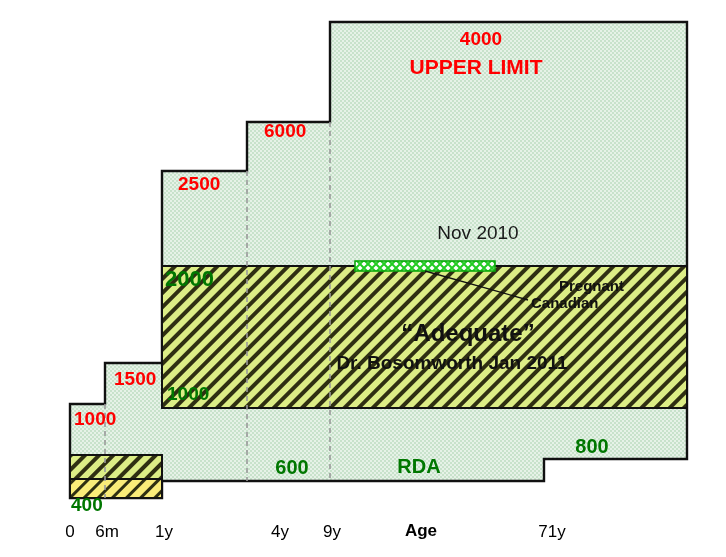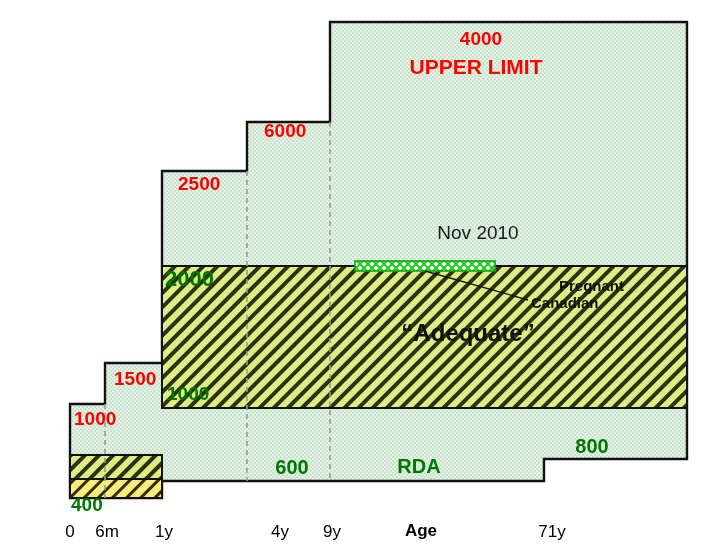--- a/index.html
+++ b/index.html
@@ -180,20 +180,21 @@
   <div class="lbl lbl-red" style="left:114px; top:368px;">1500</div>
   <div class="lbl lbl-red" style="left:74px; top:408px;">1000</div>
 
   <div class="lbl lbl-iom" style="left:478px; top:222px;border-radius:11px;">Nov 2010</div>
 
   <div class="lbl lbl-green-big" style="left:165px; top:266px;">2000</div>
   <div class="lbl lbl-green" style="left:167px; top:383px;">1000</div>
   <div class="lbl lbl-green" style="left:71px; top:494px;">400</div>
 
   <div class="lbl lbl-adequate" style="left:452px; top:319px;margin-left:16px;">“Adequate”</div>
+  <div class="lbl lbl-author" style="left:452px; top:352px;">Dr. Bosomworth Jan 2011</div>
 
   <div class="lbl lbl-preg" style="left:531px; top:277px;margin-left:28px;">Pregnant</div>
   <div class="lbl lbl-preg" style="left:531px; top:294px;">Canadian</div>
 
   <div class="lbl lbl-rda" style="left:292px; top:456px;">600</div>
   <div class="lbl lbl-rda" style="left:419px; top:455px;">RDA</div>
   <div class="lbl lbl-rda" style="left:592px; top:435px;">800</div>
 
   <div class="axis-label" style="left:70px; top:522px;">0</div>
   <div class="axis-label" style="left:107px; top:522px;">6m</div>

